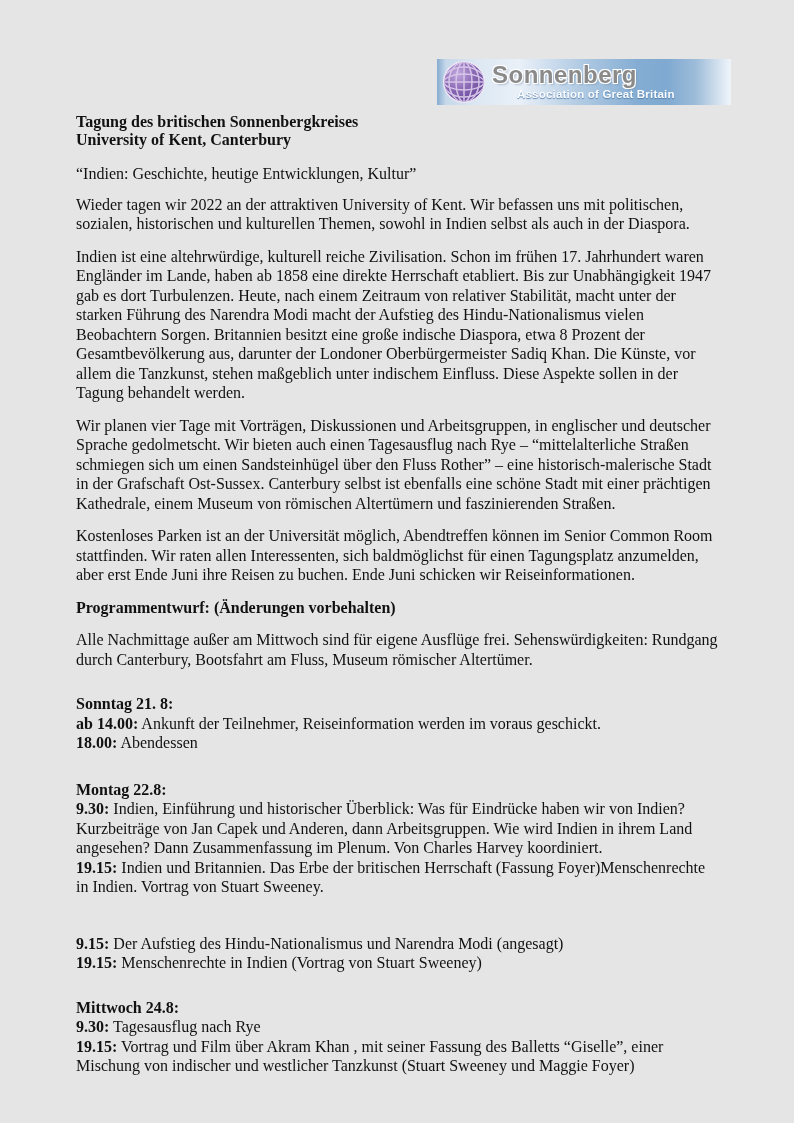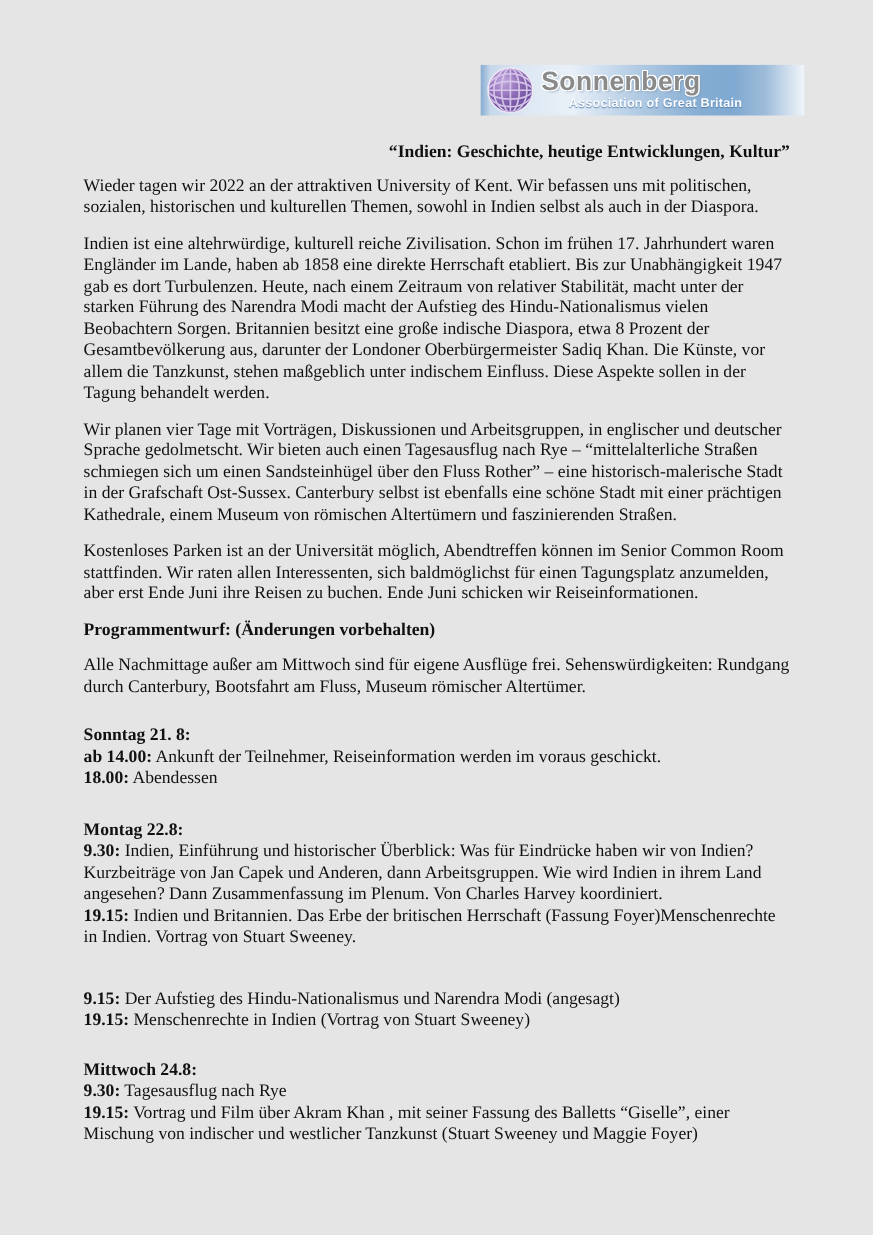--- a/index.html
+++ b/index.html
@@ -39,21 +39,21 @@
   }
   
   .doc{
     position:absolute;
     left:76px;top:113px;
     width:642px;
     font-size:16px;line-height:19.5px;
     text-align:left;
   }
   .title-block{font-weight:bold;line-height:17.5px;margin:0 0 16px 0;}
-  .subtitle{font-weight:bold;margin:0 0 11px 0;text-align:right;}
+  .subtitle{font-weight:normal;margin:0 0 11px 0;}
   .para{margin:0 0 13px 0;}
   .para-last{margin:0 0 13px 0;}
   .prog-heading{font-weight:bold;margin:0 0 13px 0;}
   .prog-intro{margin:0 0 25px 0;}
   .day{margin:0;}
   .day + .day{margin-top:27px;}
   .day.gap-lg{margin-top:37px;}
   .day.gap-sm{margin-top:25px;}
   .day-title{font-weight:bold;}
   .time{font-weight:bold;}
@@ -87,20 +87,22 @@
         </g>
       </svg>
     </span>
     <span class="brand">Sonnenberg</span>
     <span class="tagline">Association of Great Britain</span>
   </div>
 
   <div class="doc">
 
     <div class="title-block">
+      <div>Tagung des britischen Sonnenbergkreises</div>
+      <div>University of Kent, Canterbury</div>
     </div>
 
     <div class="subtitle">“Indien: Geschichte, heutige Entwicklungen, Kultur”</div>
 
     <p class="para">Wieder tagen wir 2022 an der attraktiven University of Kent. Wir befassen uns mit politischen, sozialen, historischen und kulturellen Themen, sowohl in Indien selbst als auch in der Diaspora.</p>
     <p class="para">Indien ist eine altehrwürdige, kulturell reiche Zivilisation. Schon im frühen 17. Jahrhundert waren Engländer im Lande, haben ab 1858 eine direkte Herrschaft etabliert. Bis zur Unabhängigkeit 1947 gab es dort Turbulenzen. Heute, nach einem Zeitraum von relativer Stabilität, macht unter der starken Führung des Narendra Modi macht der Aufstieg des Hindu-Nationalismus vielen Beobachtern Sorgen. Britannien besitzt eine große indische Diaspora, etwa 8 Prozent der Gesamtbevölkerung aus, darunter der Londoner Oberbürgermeister Sadiq Khan. Die Künste, vor allem die Tanzkunst, stehen maßgeblich unter indischem Einfluss. Diese Aspekte sollen in der Tagung behandelt werden.</p>
     <p class="para">Wir planen vier Tage mit Vorträgen, Diskussionen und Arbeitsgruppen, in englischer und deutscher Sprache gedolmetscht. Wir bieten auch einen Tagesausflug nach Rye – “mittelalterliche Straßen schmiegen sich um einen Sandsteinhügel über den Fluss Rother” – eine historisch-malerische Stadt in der Grafschaft Ost-Sussex. Canterbury selbst ist ebenfalls eine schöne Stadt mit einer prächtigen Kathedrale, einem Museum von römischen Altertümern und faszinierenden Straßen.</p>
     <p class="para-last">Kostenloses Parken ist an der Universität möglich, Abendtreffen können im Senior Common Room stattfinden. Wir raten allen Interessenten, sich baldmöglichst für einen Tagungsplatz anzumelden, aber erst Ende Juni ihre Reisen zu buchen. Ende Juni schicken wir Reiseinformationen.</p>
 
     <div class="prog-heading">Programmentwurf: (Änderungen vorbehalten)</div>

